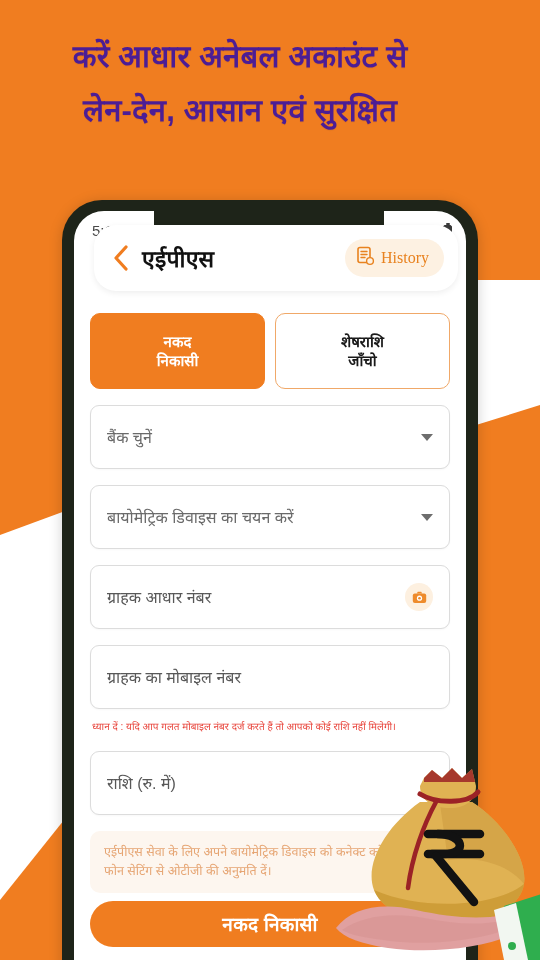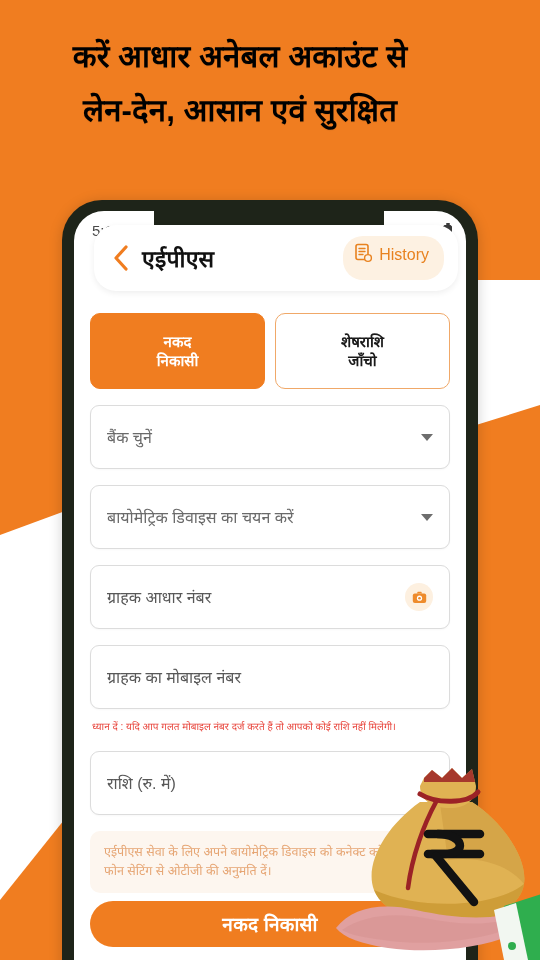--- a/index.html
+++ b/index.html
@@ -11,21 +11,21 @@
   body { position: relative; background: #F07D20; }
 
   
   .bg { position: absolute; inset: 0; overflow: hidden; z-index: 0; }
   .bg-svg { position: absolute; inset: 0; width: 540px; height: 960px; display: block; }
 
   
   .headline {
     position: absolute; top: 30px; left: 0; width: 480px;
     text-align: center; z-index: 6;
-    color: #000000;
+    color: #4c1d95;
     font-size: 31px; font-weight: bold; line-height: 54px;
     letter-spacing: 0.2px;
     text-shadow: 0 1px 1px rgba(0,0,0,.05);
   }
   .headline span { display: block; }
 
   
   .phone {
     position: absolute;
     left: 62px; top: 200px;
@@ -91,21 +91,22 @@
   .back-chevron {
     width: 26px; height: 26px; display: flex; align-items: center; justify-content: center;
     margin-right: 8px; flex: 0 0 auto;
   }
   .back-chevron svg { display: block; }
   .appbar-title { font-size: 23px; color: #111; font-weight: 600; letter-spacing: .2px; }
   .history-btn {
     margin-left: auto;
     display: flex; align-items: center; gap: 6px;
     background: #FDF1E2; border-radius: 20px;
-    padding: 7px 15px 13px 11px;
+    padding: 7px 15px 7px 11px;
+    font-family: Liberation Serif, serif;
   }
   .history-btn .lbl { color: #E8821F; font-size: 16px; font-weight: 500; }
 
   
   .content { position: absolute; top: 92px; left: 0; right: 0; bottom: 0; padding: 0 16px; }
 
   .tabs { display: flex; gap: 10px; margin: 10px 0 0 0; }
   .tab {
     flex: 1; height: 76px;
     border: 1px solid #F0A868; border-radius: 10px;

